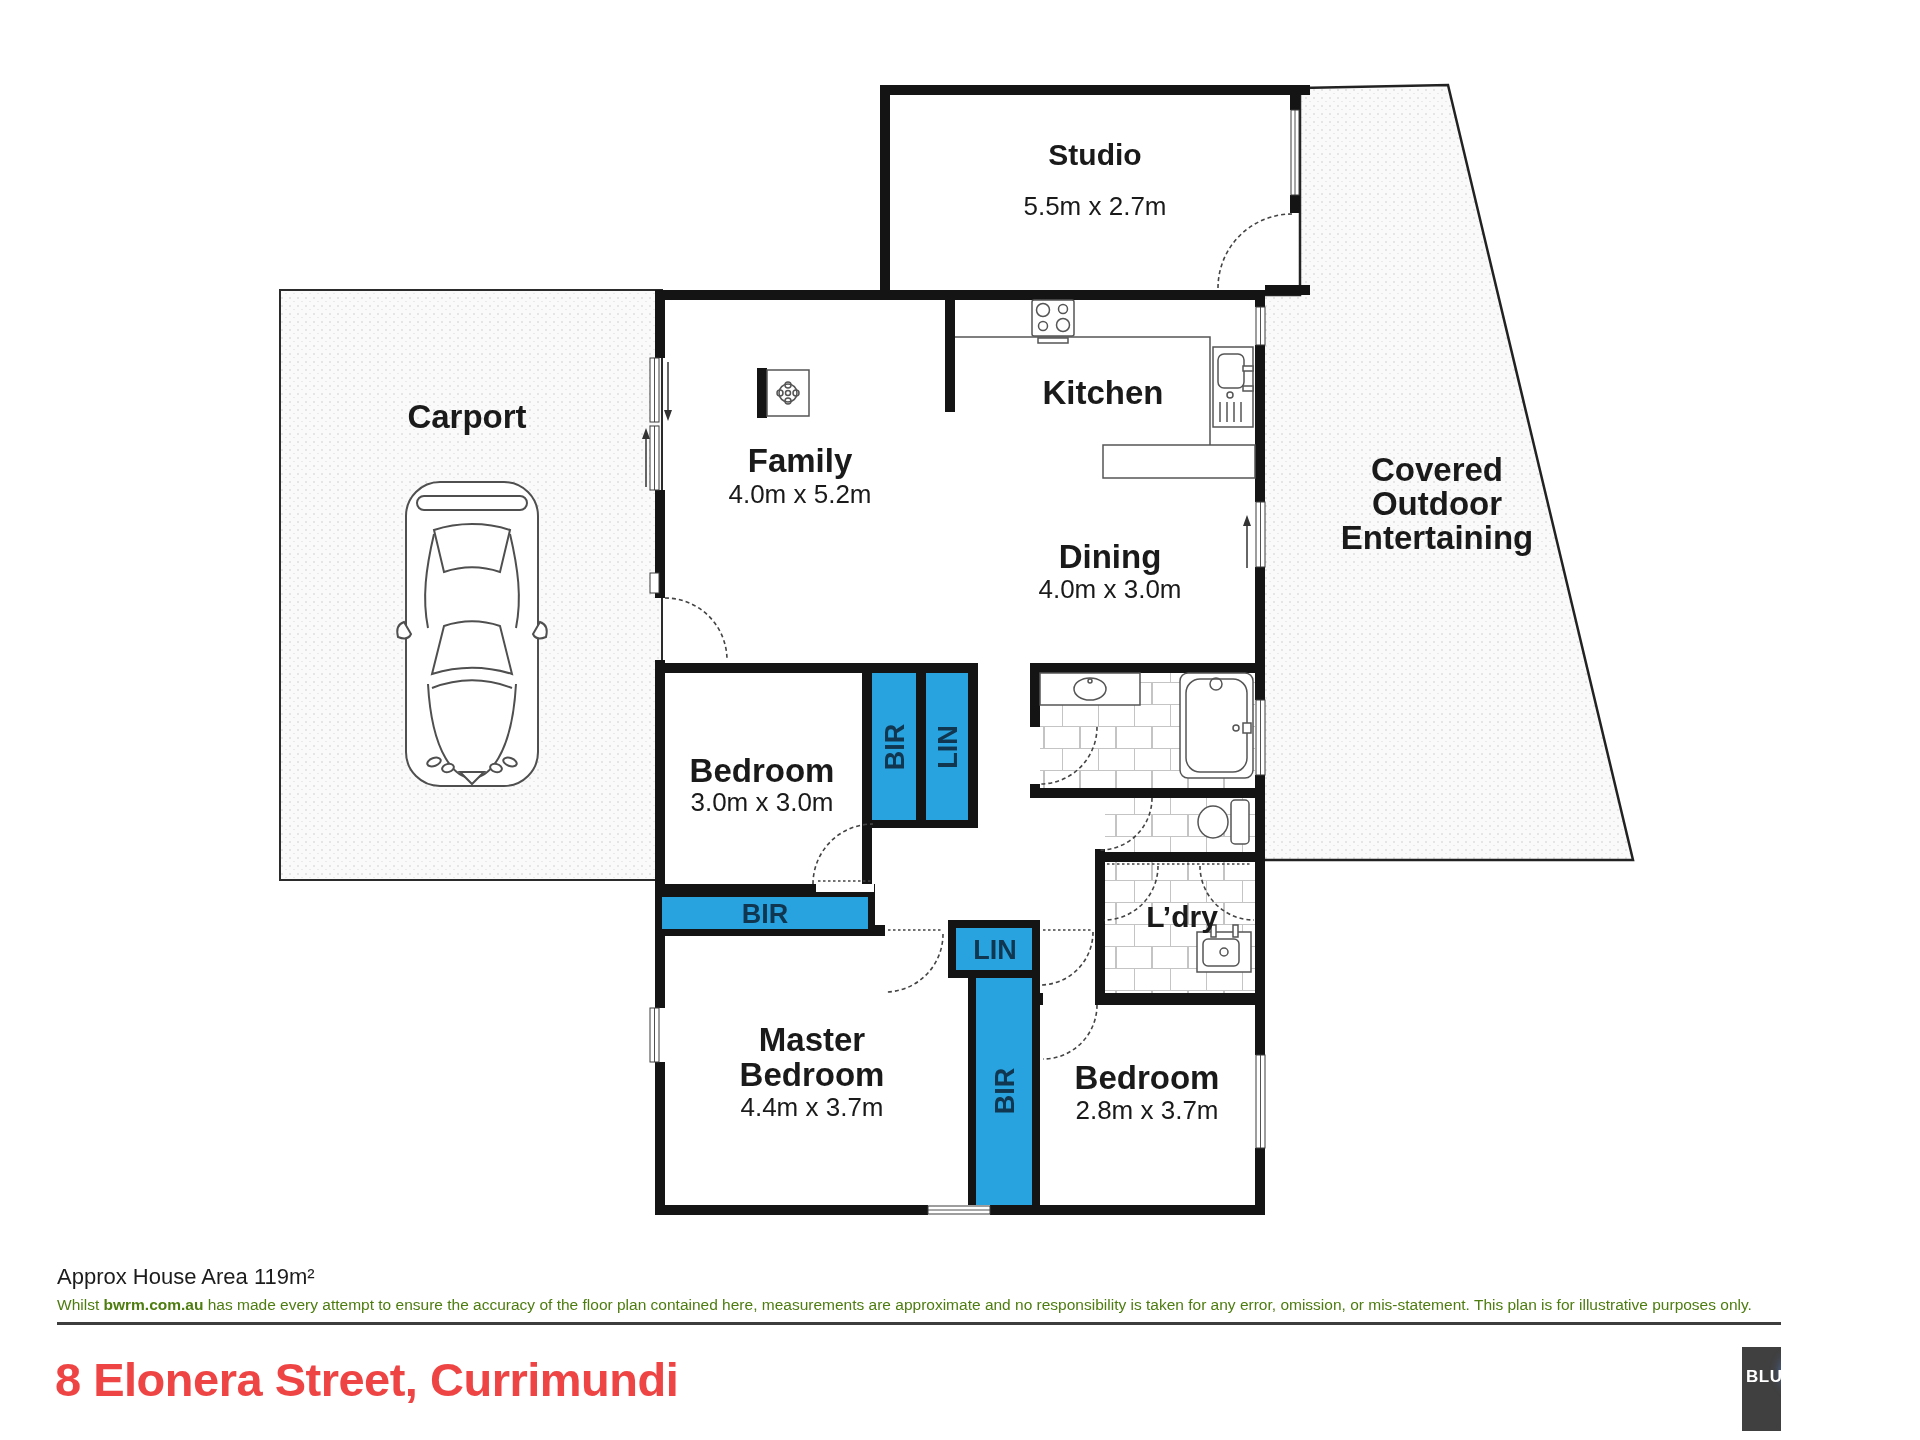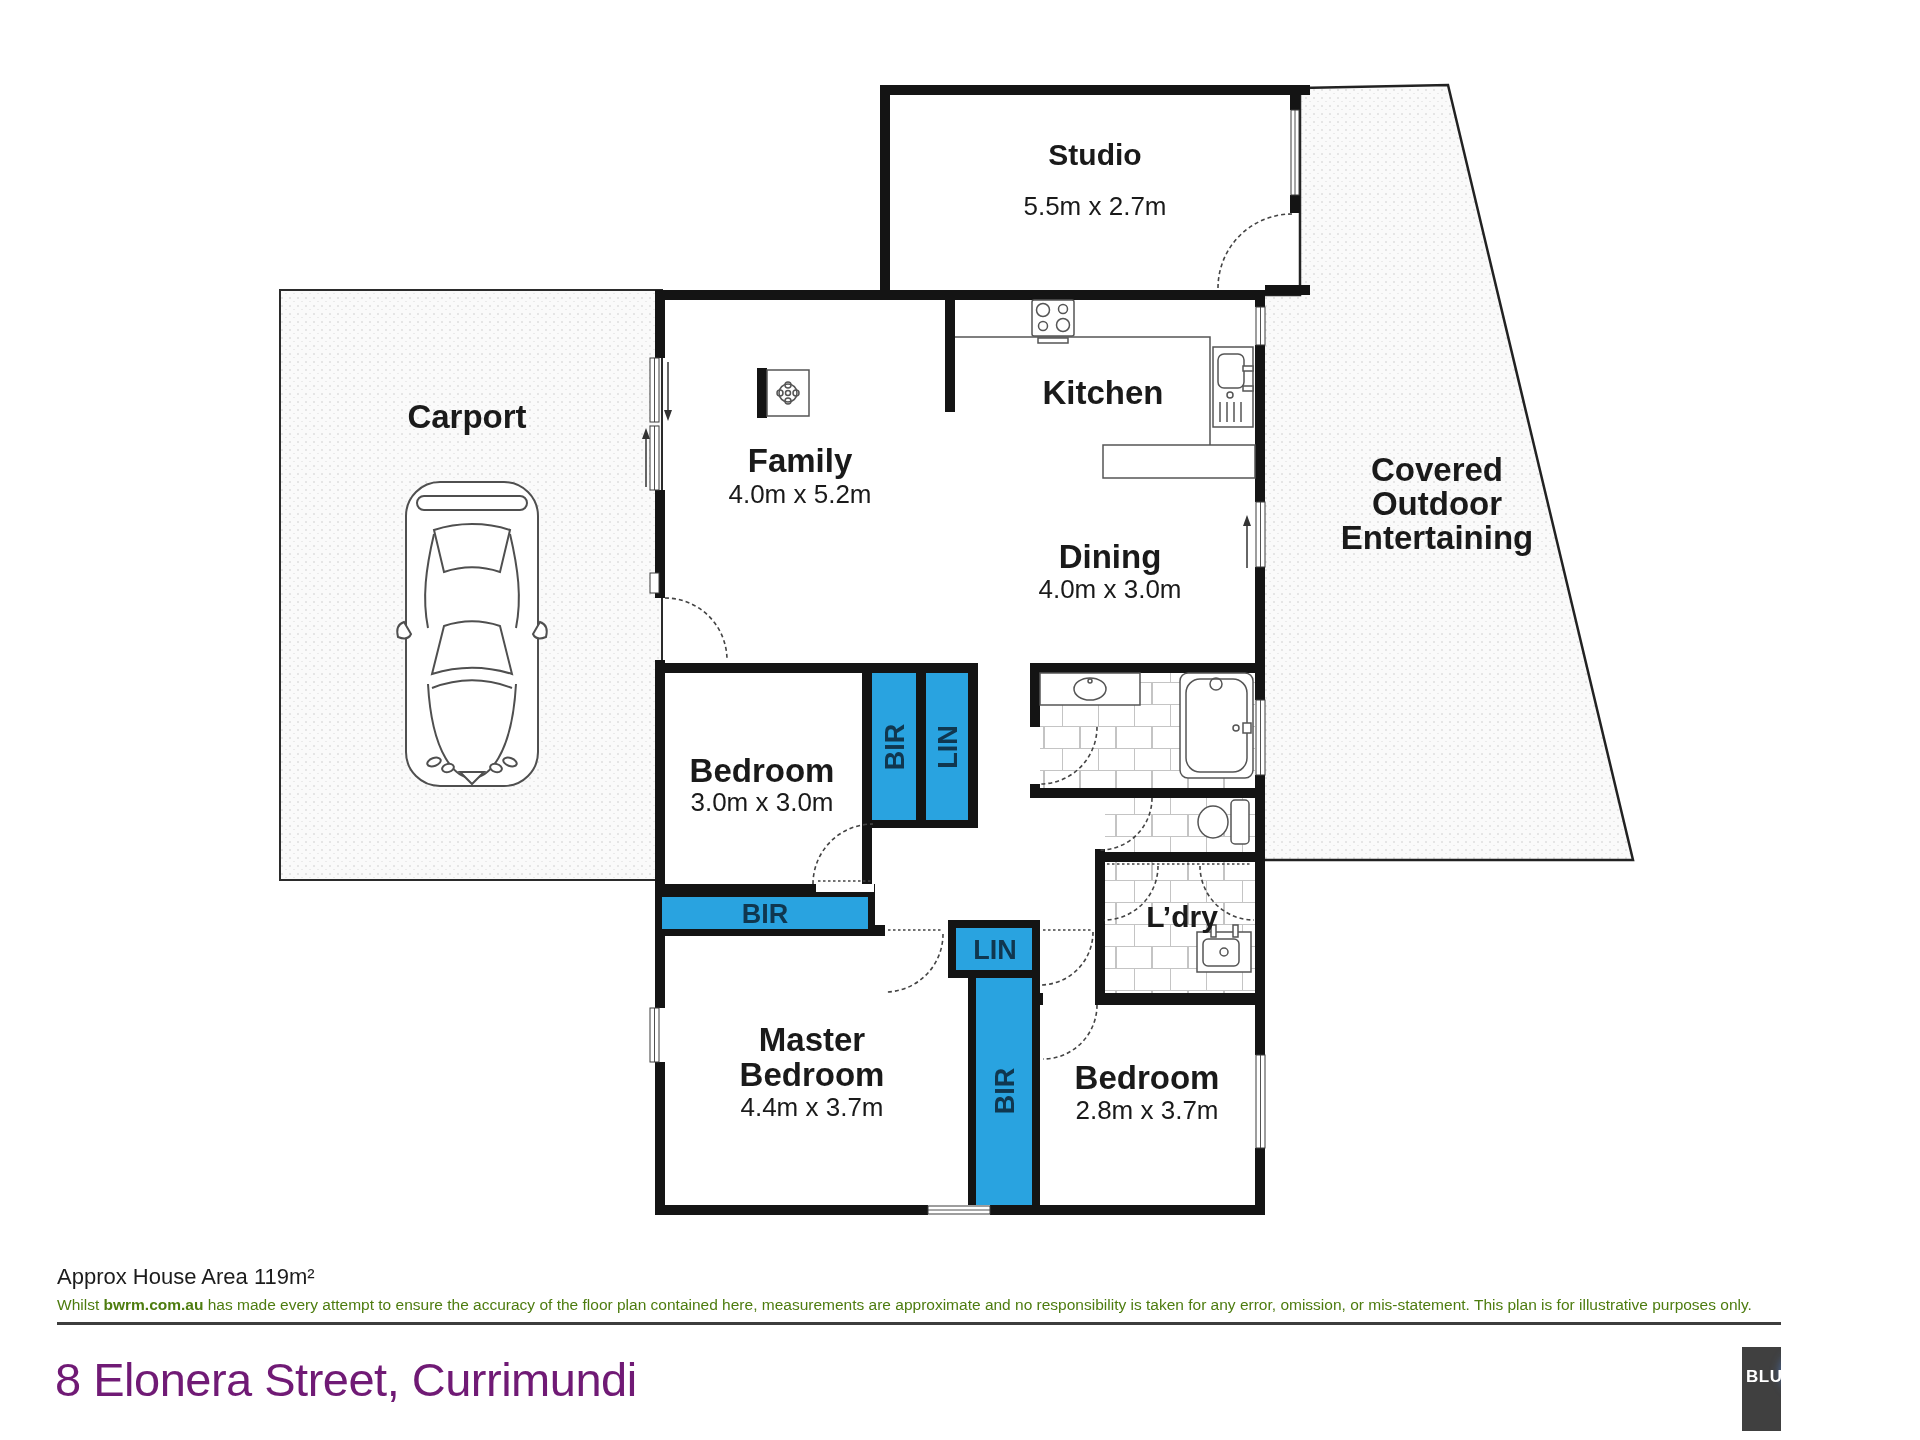--- a/index.html
+++ b/index.html
@@ -18,22 +18,22 @@
   .win{fill:#ffffff;stroke:#3c3c3c;stroke-width:1;}
   .winline{stroke:#3c3c3c;stroke-width:0.9;fill:none;}
   .arrow{stroke:#333;stroke-width:1.5;fill:none;}
   .arrowhead{fill:#333;stroke:none;}
 
   
   #area-text{position:absolute;left:57px;top:1264px;font-size:22px;color:#1c1c1c;}
   #disclaimer{position:absolute;left:57px;top:1296px;font-size:15.5px;color:#4d7c0f;white-space:nowrap;}
   #disclaimer b{font-weight:700;}
   #footer-rule{position:absolute;left:57px;top:1322px;width:1856px;height:3px;background:#3d3d3d;}
-  #address-title{position:absolute;left:55px;top:1352px;font-size:47px;font-weight:400;
-                 letter-spacing:-0.5px;color:#701a75;}
+  #address-title{position:absolute;left:55px;top:1352px;font-size:47px;font-weight:700;
+                 letter-spacing:-0.5px;color:#ef4444;}
   
   #logo{position:absolute;left:1742px;top:1347px;width:113px;height:84px;background:#404040;overflow:hidden;}
   #logo .blue-word{position:absolute;left:4px;top:20px;font-size:17px;font-weight:700;color:#fff;letter-spacing:0.5px;}
   #logo .moon-word{position:absolute;right:2px;top:20px;font-size:17px;font-weight:700;color:#fff;letter-spacing:0.5px;}
   #logo .prop-word{position:absolute;right:3px;top:39px;font-size:6px;letter-spacing:2.2px;color:#cfd6e4;}
   #logo .moon-circle{position:absolute;left:40px;top:7px;width:36px;height:36px;border-radius:50%;
       background:radial-gradient(circle at 38% 32%, #d5e6ff 0%, #7fb0f2 35%, #2a62b8 70%, #0b2457 100%);
       box-shadow:0 0 10px 2px rgba(80,140,240,0.55);}
   #logo .moon-reflection{position:absolute;left:45px;top:46px;width:26px;height:34px;
       background:radial-gradient(ellipse at 50% 30%, rgba(90,150,235,0.85), rgba(40,80,170,0.35) 55%, transparent 75%);

